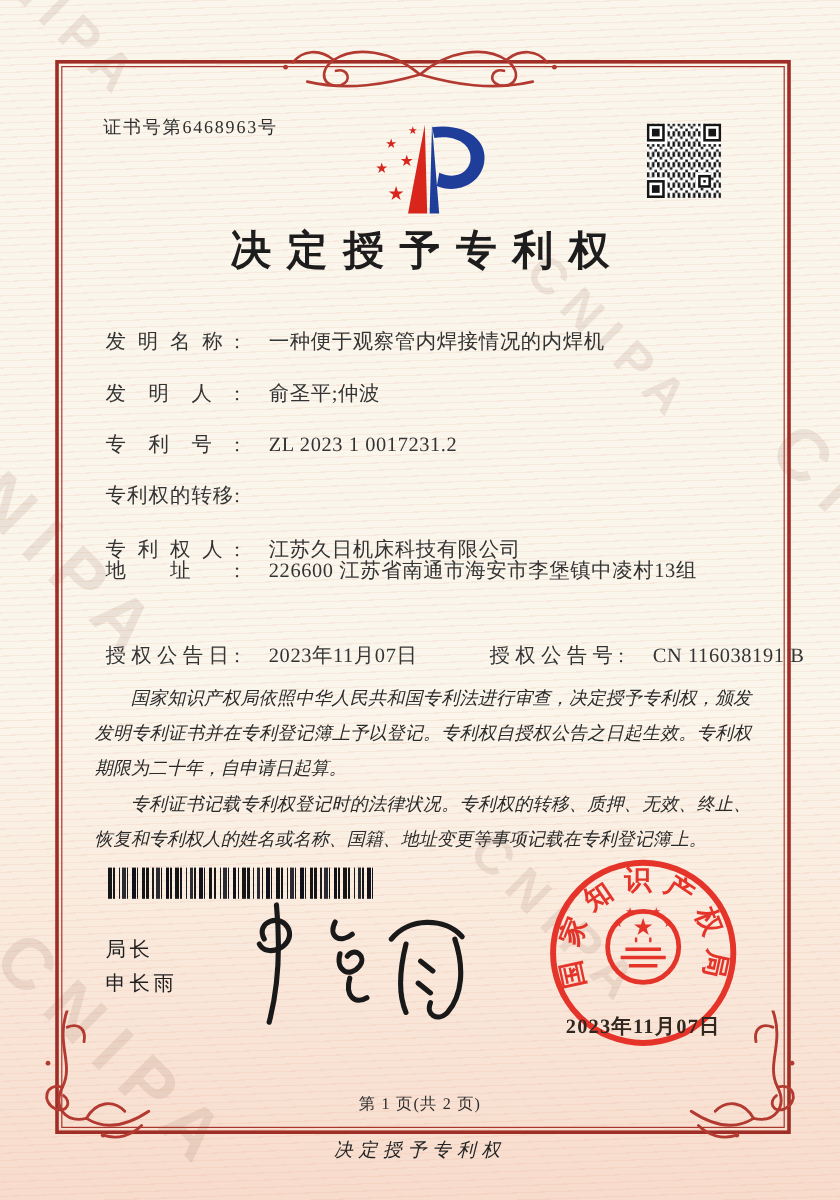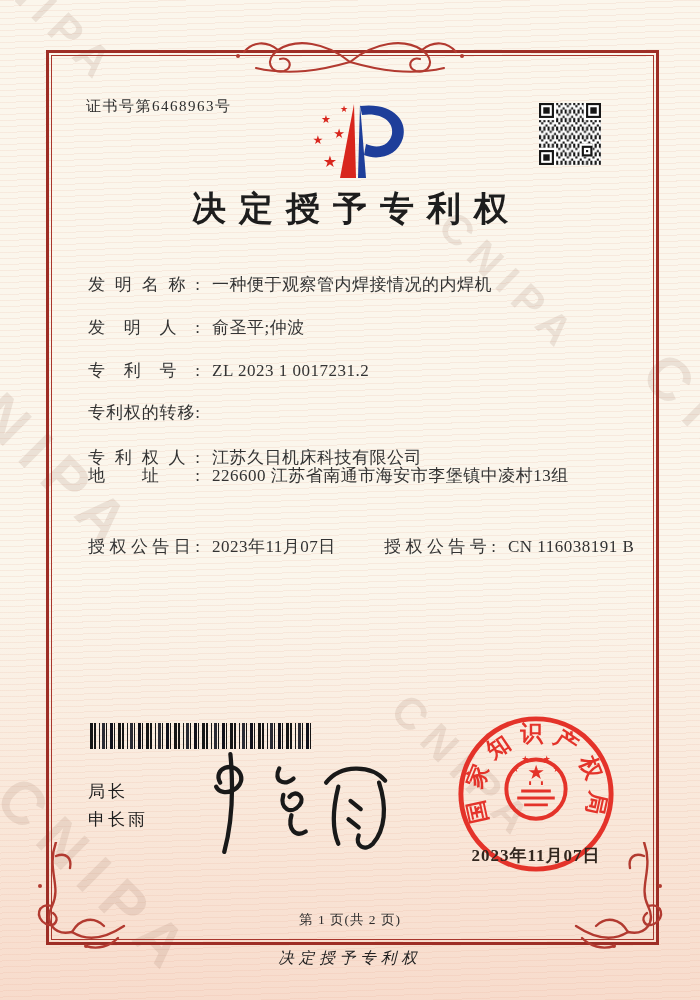--- a/index.html
+++ b/index.html
@@ -43,21 +43,21 @@
 
   .orn{position:absolute;z-index:2;pointer-events:none;}
 
   .certno{position:absolute;left:86px;top:97px;z-index:2;
     font-size:15px;letter-spacing:1.5px;color:#2e2e2e;}
   .logo{position:absolute;left:292px;top:94px;z-index:2;}
   .qr{position:absolute;left:539px;top:103px;z-index:2;}
   .title{position:absolute;left:0;right:0;top:186px;z-index:2;text-align:center;
     font-size:34px;font-weight:bold;letter-spacing:13px;text-indent:13px;color:#1d1d1d;}
 
-  .frow{position:absolute;left:88px;z-index:2;font-size:17px;color:#333;display:flex;align-items:baseline;}
+  .frow{position:absolute;left:88px;z-index:2;font-size:17px;color:#333;display:flex;align-items:baseline;gap:12px;}
   .flabel{display:inline-block;width:112px;flex:none;
     text-align:justify;text-align-last:justify;}
   .fvalue{margin-left:12px;letter-spacing:0.5px;white-space:nowrap;}
   .r1{top:273px}.r2{top:316px}.r3{top:359px}.r4{top:401px}
   .r5{top:446px}.r6{top:464px}.r7{top:535px}
   .fvalue.w-fixed{width:160px;}
   .flabel.second{margin-left:12px;}
 
   .paras{position:absolute;left:79px;top:569px;width:547px;z-index:2;
     font-size:15px;line-height:1.92;color:#2a2a2a;text-align:justify;font-style:italic;}
@@ -216,20 +216,24 @@
     <span class="fvalue">226600 江苏省南通市海安市李堡镇中凌村13组</span>
   </div>
   <div class="frow r7">
     <span class="flabel">授权公告日:</span>
     <span class="fvalue w-fixed">2023年11月07日</span>
     <span class="flabel second">授权公告号:</span>
     <span class="fvalue">CN 116038191 B</span>
   </div>
 
   
+  <div class="paras">
+    <p>国家知识产权局依照中华人民共和国专利法进行审查，决定授予专利权，颁发发明专利证书并在专利登记簿上予以登记。专利权自授权公告之日起生效。专利权期限为二十年，自申请日起算。</p>
+    <p>专利证书记载专利权登记时的法律状况。专利权的转移、质押、无效、终止、恢复和专利权人的姓名或名称、国籍、地址变更等事项记载在专利登记簿上。</p>
+  </div>
 
   
   <div class="barcode"></div>
 
   
   <div class="officer">
     <div>局长</div>
     <div class="name">申长雨</div>
   </div>
 

